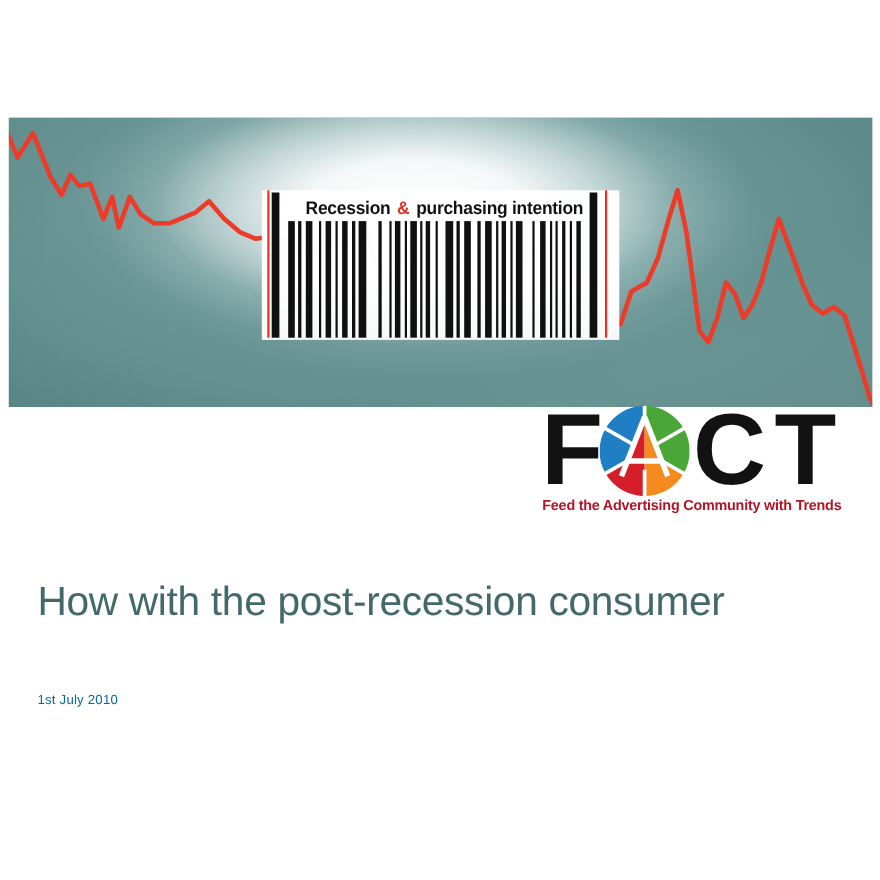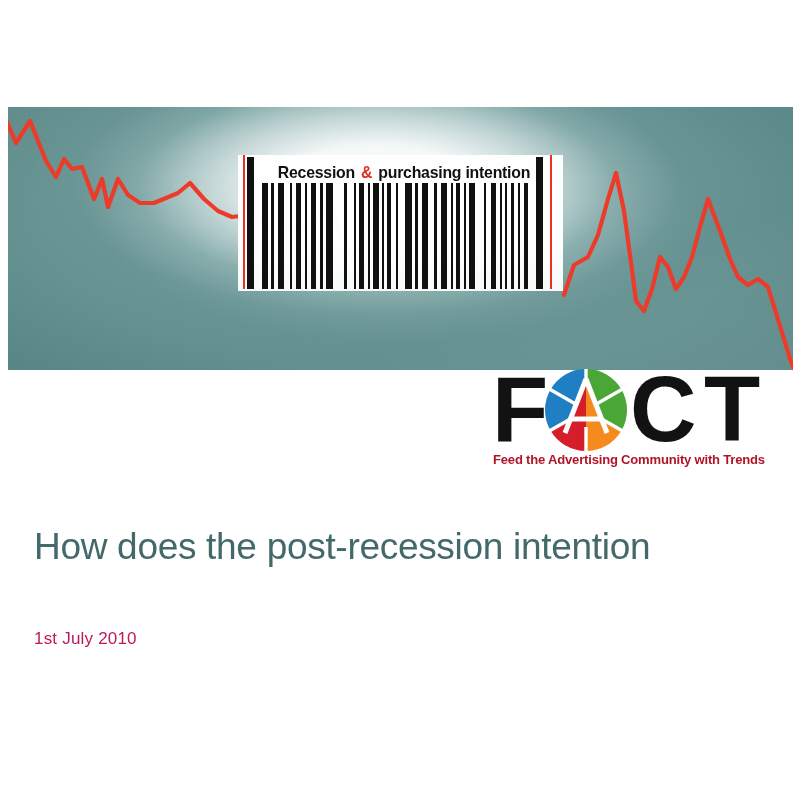--- a/index.html
+++ b/index.html
@@ -59,21 +59,21 @@
   }
   #hero-line {
     position: absolute;
     inset: 0;
   }
 
   
   #barcode {
     position: absolute;
     left: 238px;
-    top: 155px;
+    top: 173px;
     width: 325px;
     height: 136px;
   }
   #barcode-panel {
     position: absolute;
     left: 0; top: 0;
     width: 325px; height: 136px;
     background: linear-gradient(180deg,
       rgba(255,255,255,0.97) 0%,
       rgba(255,255,255,0.99) 60%,
@@ -192,22 +192,22 @@
     color: #44696b;
     letter-spacing: -0.3px;
   }
   #headline .hl-line { display: block; }
   #date {
     position: absolute;
     left: 34px;
     top: 629px;
     font-family: "Liberation Sans", sans-serif;
     font-weight: normal;
-    font-size: 17px;
-    color: #be185d;
+    font-size: 12px;
+    color: #0369a1;
     letter-spacing: 0.2px;
   }
 </style>
 </head>
 <body>
 
 <div id="slide">
 
   <div id="hero">
     <div id="hero-bg"></div>
@@ -321,18 +321,18 @@
         </g>
       </svg>
 
       <span class="logo-letter" id="logo-C">C</span>
       <span class="logo-letter" id="logo-T">T</span>
     </div>
     <div id="logo-tagline">Feed the Advertising Community with Trends</div>
   </div>
 
   <div id="headline">
-    <span class="hl-line">How does the post-recession intention</span>
+    <span class="hl-line">How with the post-recession consumer</span>
   </div>
 
   <div id="date">1st July 2010</div>
 
 </div>
 
 </body></html>

